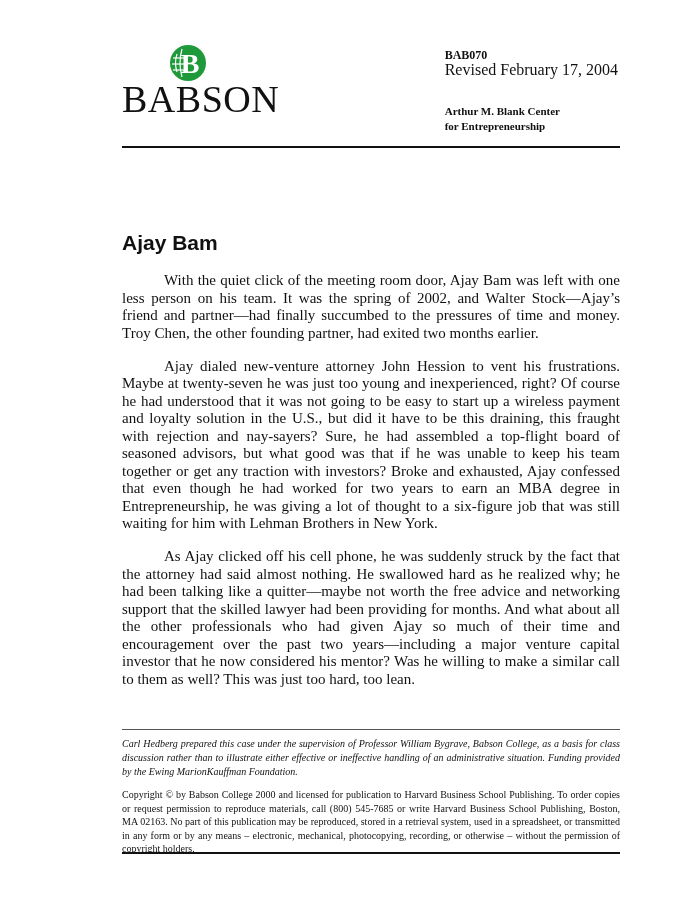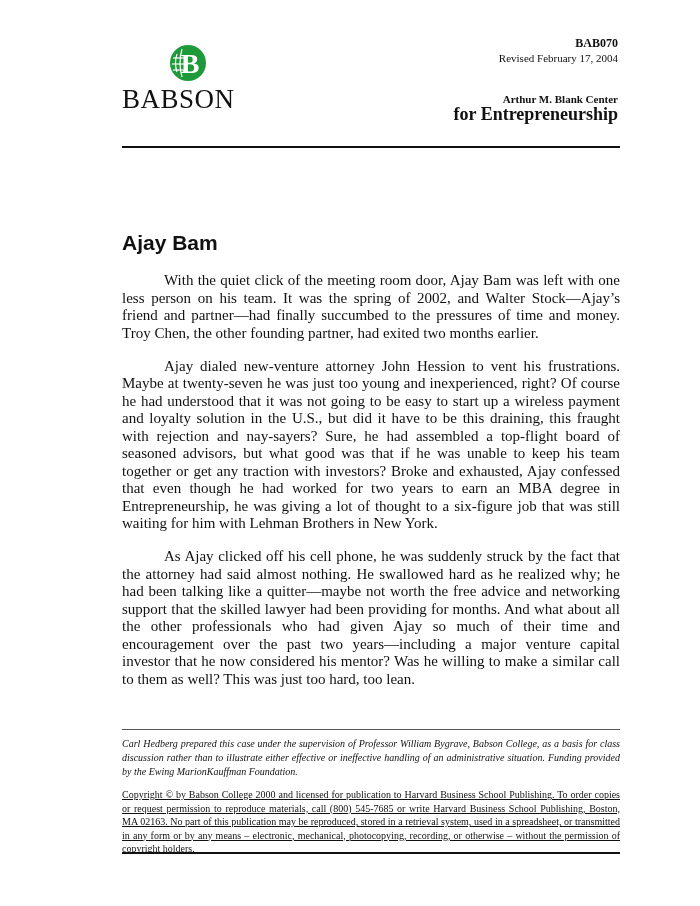--- a/index.html
+++ b/index.html
@@ -2,35 +2,35 @@
 <html><head>
   <meta charset="utf-8">
   <style>
     html, body { margin: 0; padding: 0; background: #ffffff; }
     body { width: 700px; height: 906px; position: relative; overflow: hidden;
            font-family: "Liberation Serif", "DejaVu Serif", serif; color: #111; }
     .page { position: absolute; left: 0; top: 0; width: 700px; height: 906px; }
     .logo { position: absolute; left: 122px; top: 42px; width: 132px; height: 74px; }
     .logo-mark { position: absolute; left: 47px; top: 2px; width: 38px; height: 38px; }
     .logo-word { position: absolute; left: 0; top: 40px; font-family: "Liberation Serif", serif;
-                 font-size: 27px; letter-spacing: 0.5px; color: #111; line-height: 34px; }
-    .hdr-right { position: absolute; right: 82px; top: 36px; text-align: right; }
+                 font-size: 38px; letter-spacing: 0.5px; color: #111; line-height: 34px; }
+    .hdr-right { position: absolute; right: 82px; top: 48px; text-align: left; }
     .case-id { font-weight: bold; font-size: 12px; line-height: 15px; }
-    .revised { font-size: 11px; line-height: 14px; }
+    .revised { font-size: 16px; line-height: 14px; }
     .center-name { font-weight: bold; font-size: 11px; line-height: 15px; margin-top: 27px; }
     .rule-top { position: absolute; left: 122px; width: 498px; top: 146px; height: 2px; background: #111; }
     .title { position: absolute; left: 122px; width: 498px; top: 230px; 
              font-family: "Liberation Sans", sans-serif; font-weight: bold; font-size: 21px; line-height: 26px; }
     .body-text { position: absolute; left: 122px; width: 498px; top: 272px; }
     .para { margin: 0 0 15.5px 0; font-size: 15px; line-height: 17.5px; text-align: justify; text-indent: 42px; }
     .rule-thin { position: absolute; left: 122px; width: 498px; top: 729px; height: 1px; background: #555; }
     .footnote { position: absolute; left: 122px; width: 498px; top: 737px; font-style: italic;
                 font-size: 10px; line-height: 14px; text-align: justify; }
     .copyright { position: absolute; left: 122px; width: 498px; top: 788px;
-                 font-size: 10px; line-height: 13.5px; text-align: justify; text-decoration: underline; }
+                 font-size: 10px; line-height: 13.5px; text-align: justify; }
     .rule-bottom { position: absolute; left: 122px; width: 498px; top: 852px; height: 2px; background: #111; }
   </style>
 </head>
 <body>
 
 <div class="page">
 
   <div class="logo">
     <svg class="logo-mark" viewBox="0 0 38 38">
       <circle cx="19" cy="19" r="18" fill="#1f9a3a"></circle>
@@ -41,21 +41,21 @@
       <line x1="4" y1="26" x2="15" y2="26" stroke="#fff" stroke-width="1.2"></line>
       <text x="21" y="29" text-anchor="middle" font-family="Liberation Serif, serif" font-size="28" font-weight="bold" fill="#fff">B</text>
     </svg>
     <div class="logo-word">BABSON</div>
   </div>
 
   <div class="hdr-right">
     <div class="case-id">BAB070</div>
     <div class="revised">Revised February 17, 2004</div>
     <div class="center-name">Arthur M. Blank Center</div>
-    <div class="case-id" style="font-size:18px">for Entrepreneurship</div>
+    <div class="case-id" style="font-size:11px">for Entrepreneurship</div>
   </div>
 
   <div class="rule-top"></div>
 
   <div class="title">Ajay Bam</div>
 
   <div class="body-text">
     <p class="para">With the quiet click of the meeting room door, Ajay Bam was left with one less person on his team.  It was the spring of 2002, and Walter Stock—Ajay’s friend and partner—had finally succumbed to the pressures of time and money.  Troy Chen, the other founding partner, had exited two months earlier.</p>
     <p class="para">Ajay dialed new-venture attorney John Hession to vent his frustrations.  Maybe at twenty-seven he was just too young and inexperienced, right?  Of course he had understood that it was not going to be easy to start up a wireless payment and loyalty solution in the U.S., but did it have to be this draining, this fraught with rejection and nay-sayers?  Sure, he had assembled a top-flight board of seasoned advisors, but what good was that if he was unable to keep his team together or get any traction with investors?  Broke and exhausted, Ajay confessed that even though he had worked for two years to earn an MBA degree in Entrepreneurship, he was giving a lot of thought to a six-figure job that was still waiting for him with Lehman Brothers in New York.</p>
     <p class="para">As Ajay clicked off his cell phone, he was suddenly struck by the fact that the attorney had said almost nothing.  He swallowed hard as he realized why; he had been talking like a quitter—maybe not worth the free advice and networking support that the skilled lawyer had been providing for months.  And what about all the other professionals who had given Ajay so much of their time and encouragement over the past two years—including a major venture capital investor that he now considered his mentor? Was he willing to make a similar call to them as well? This was just too hard, too lean.</p>

